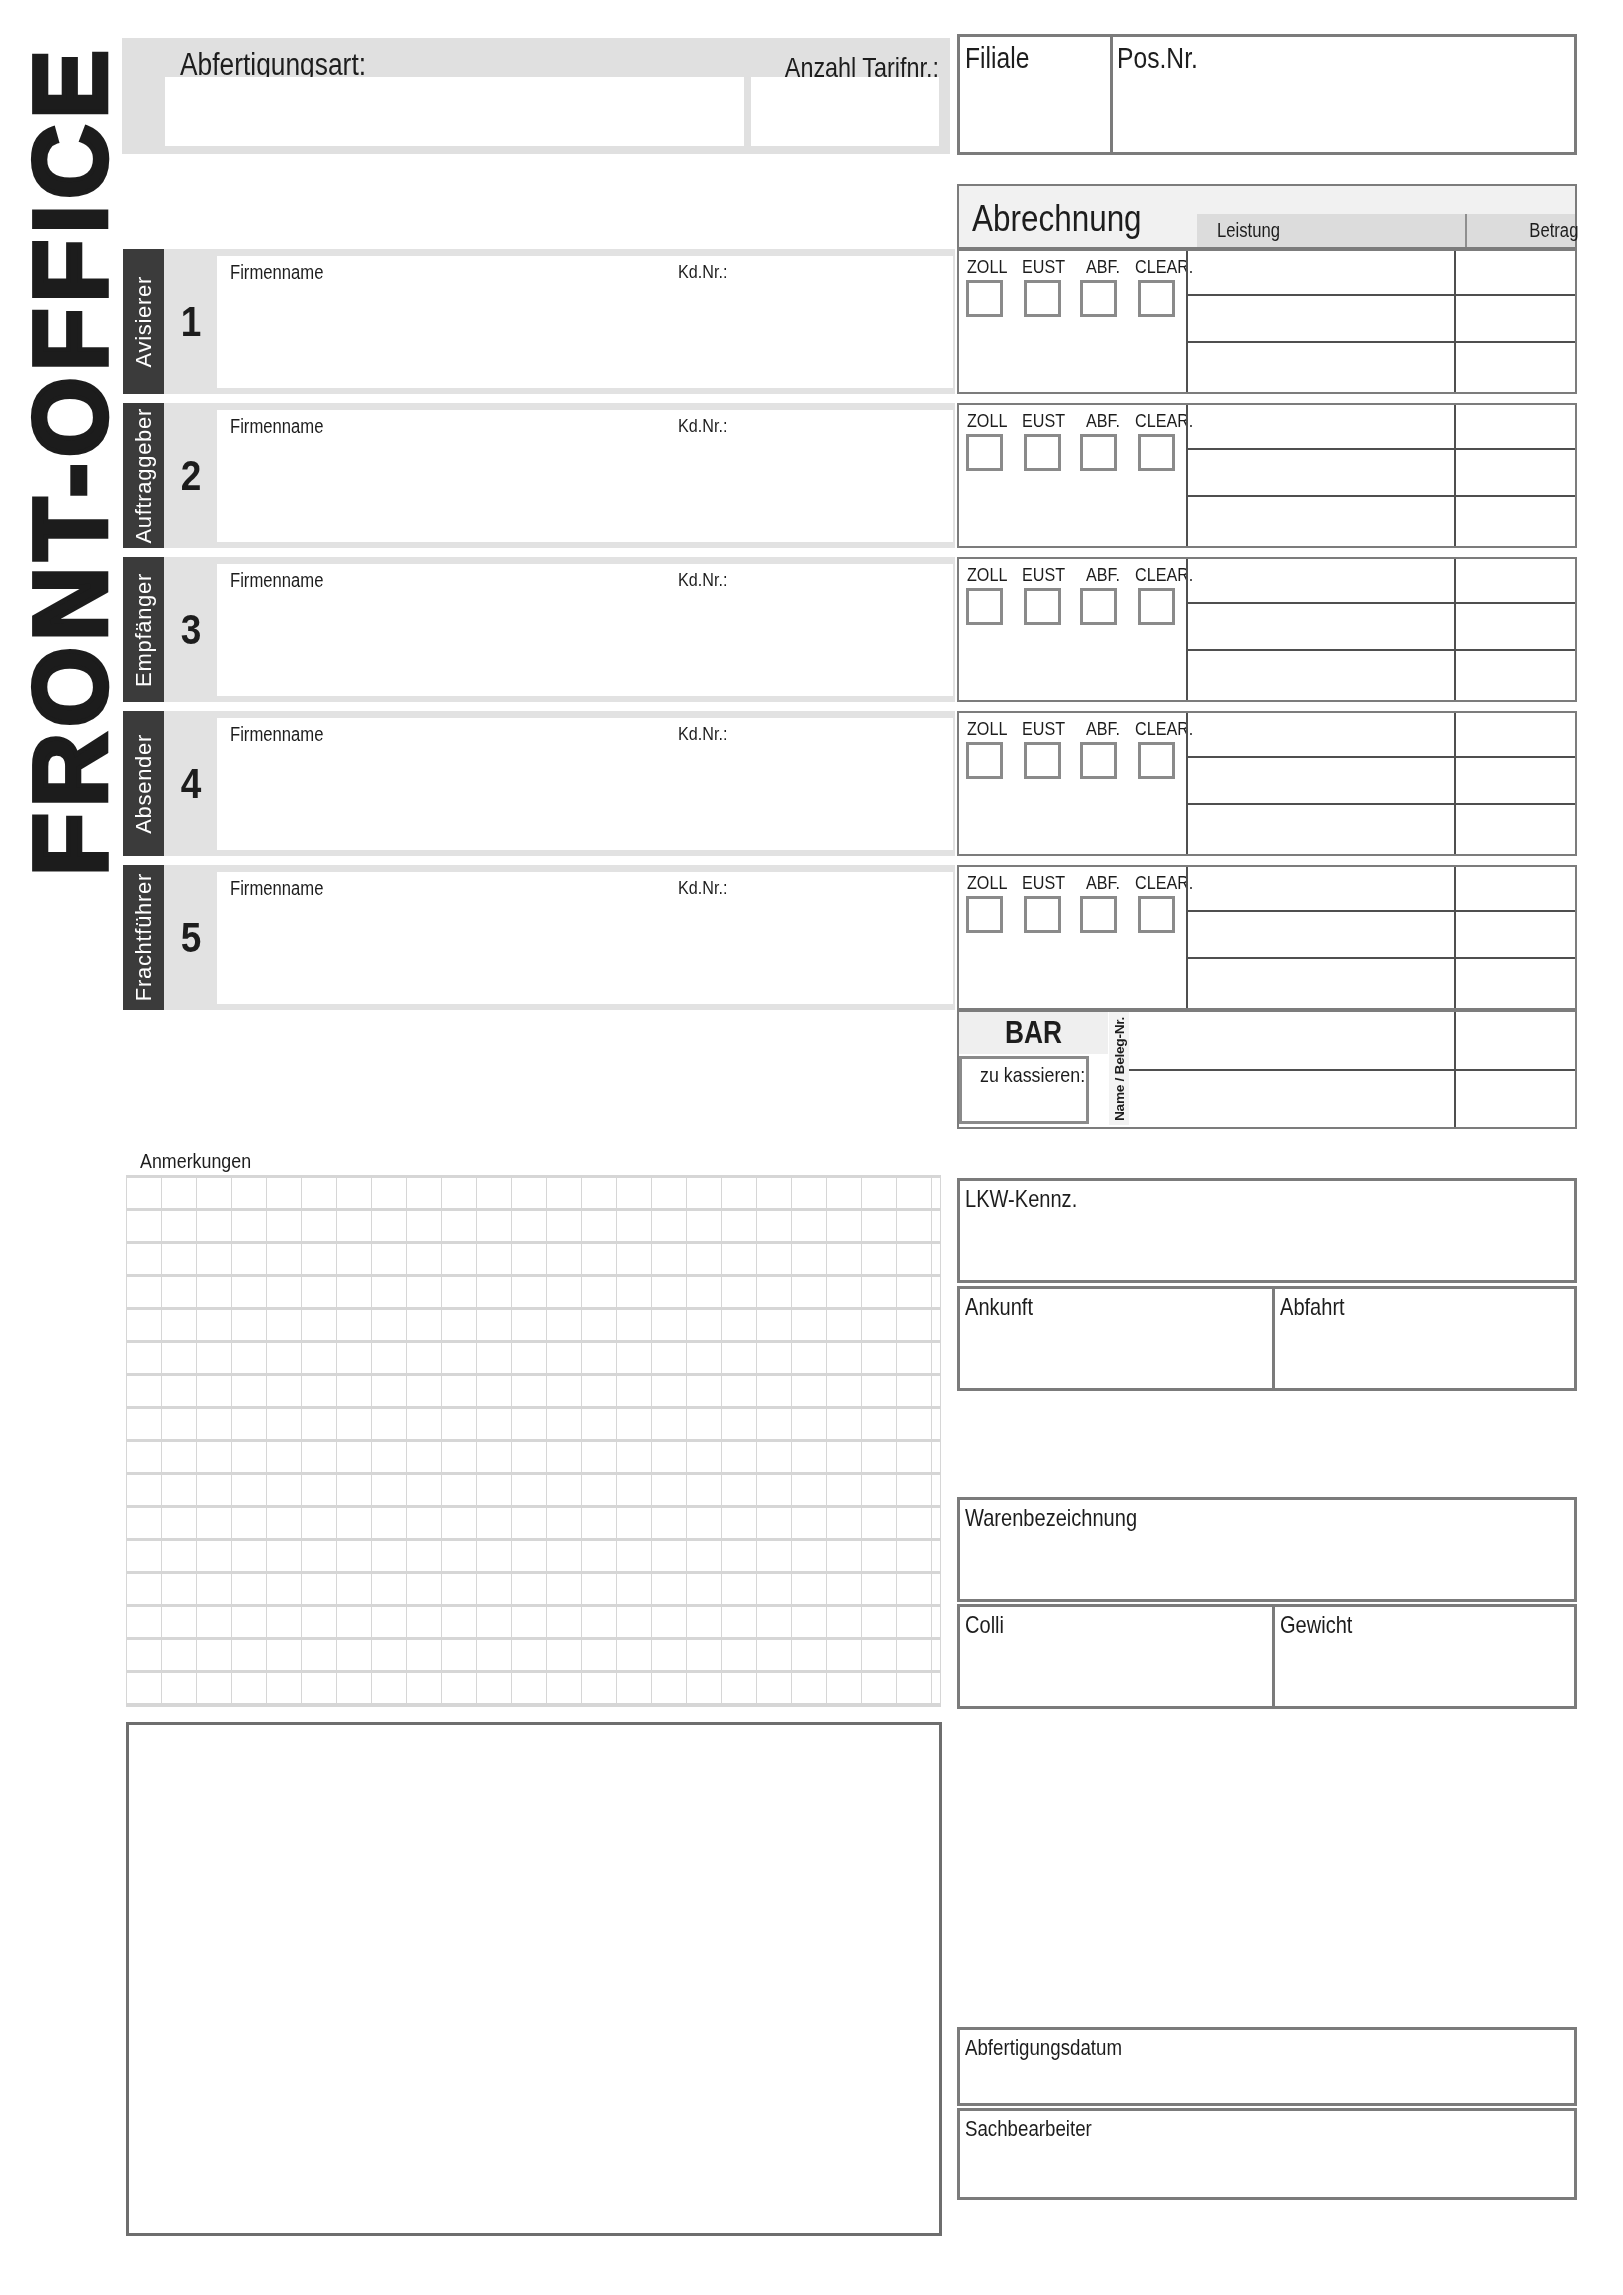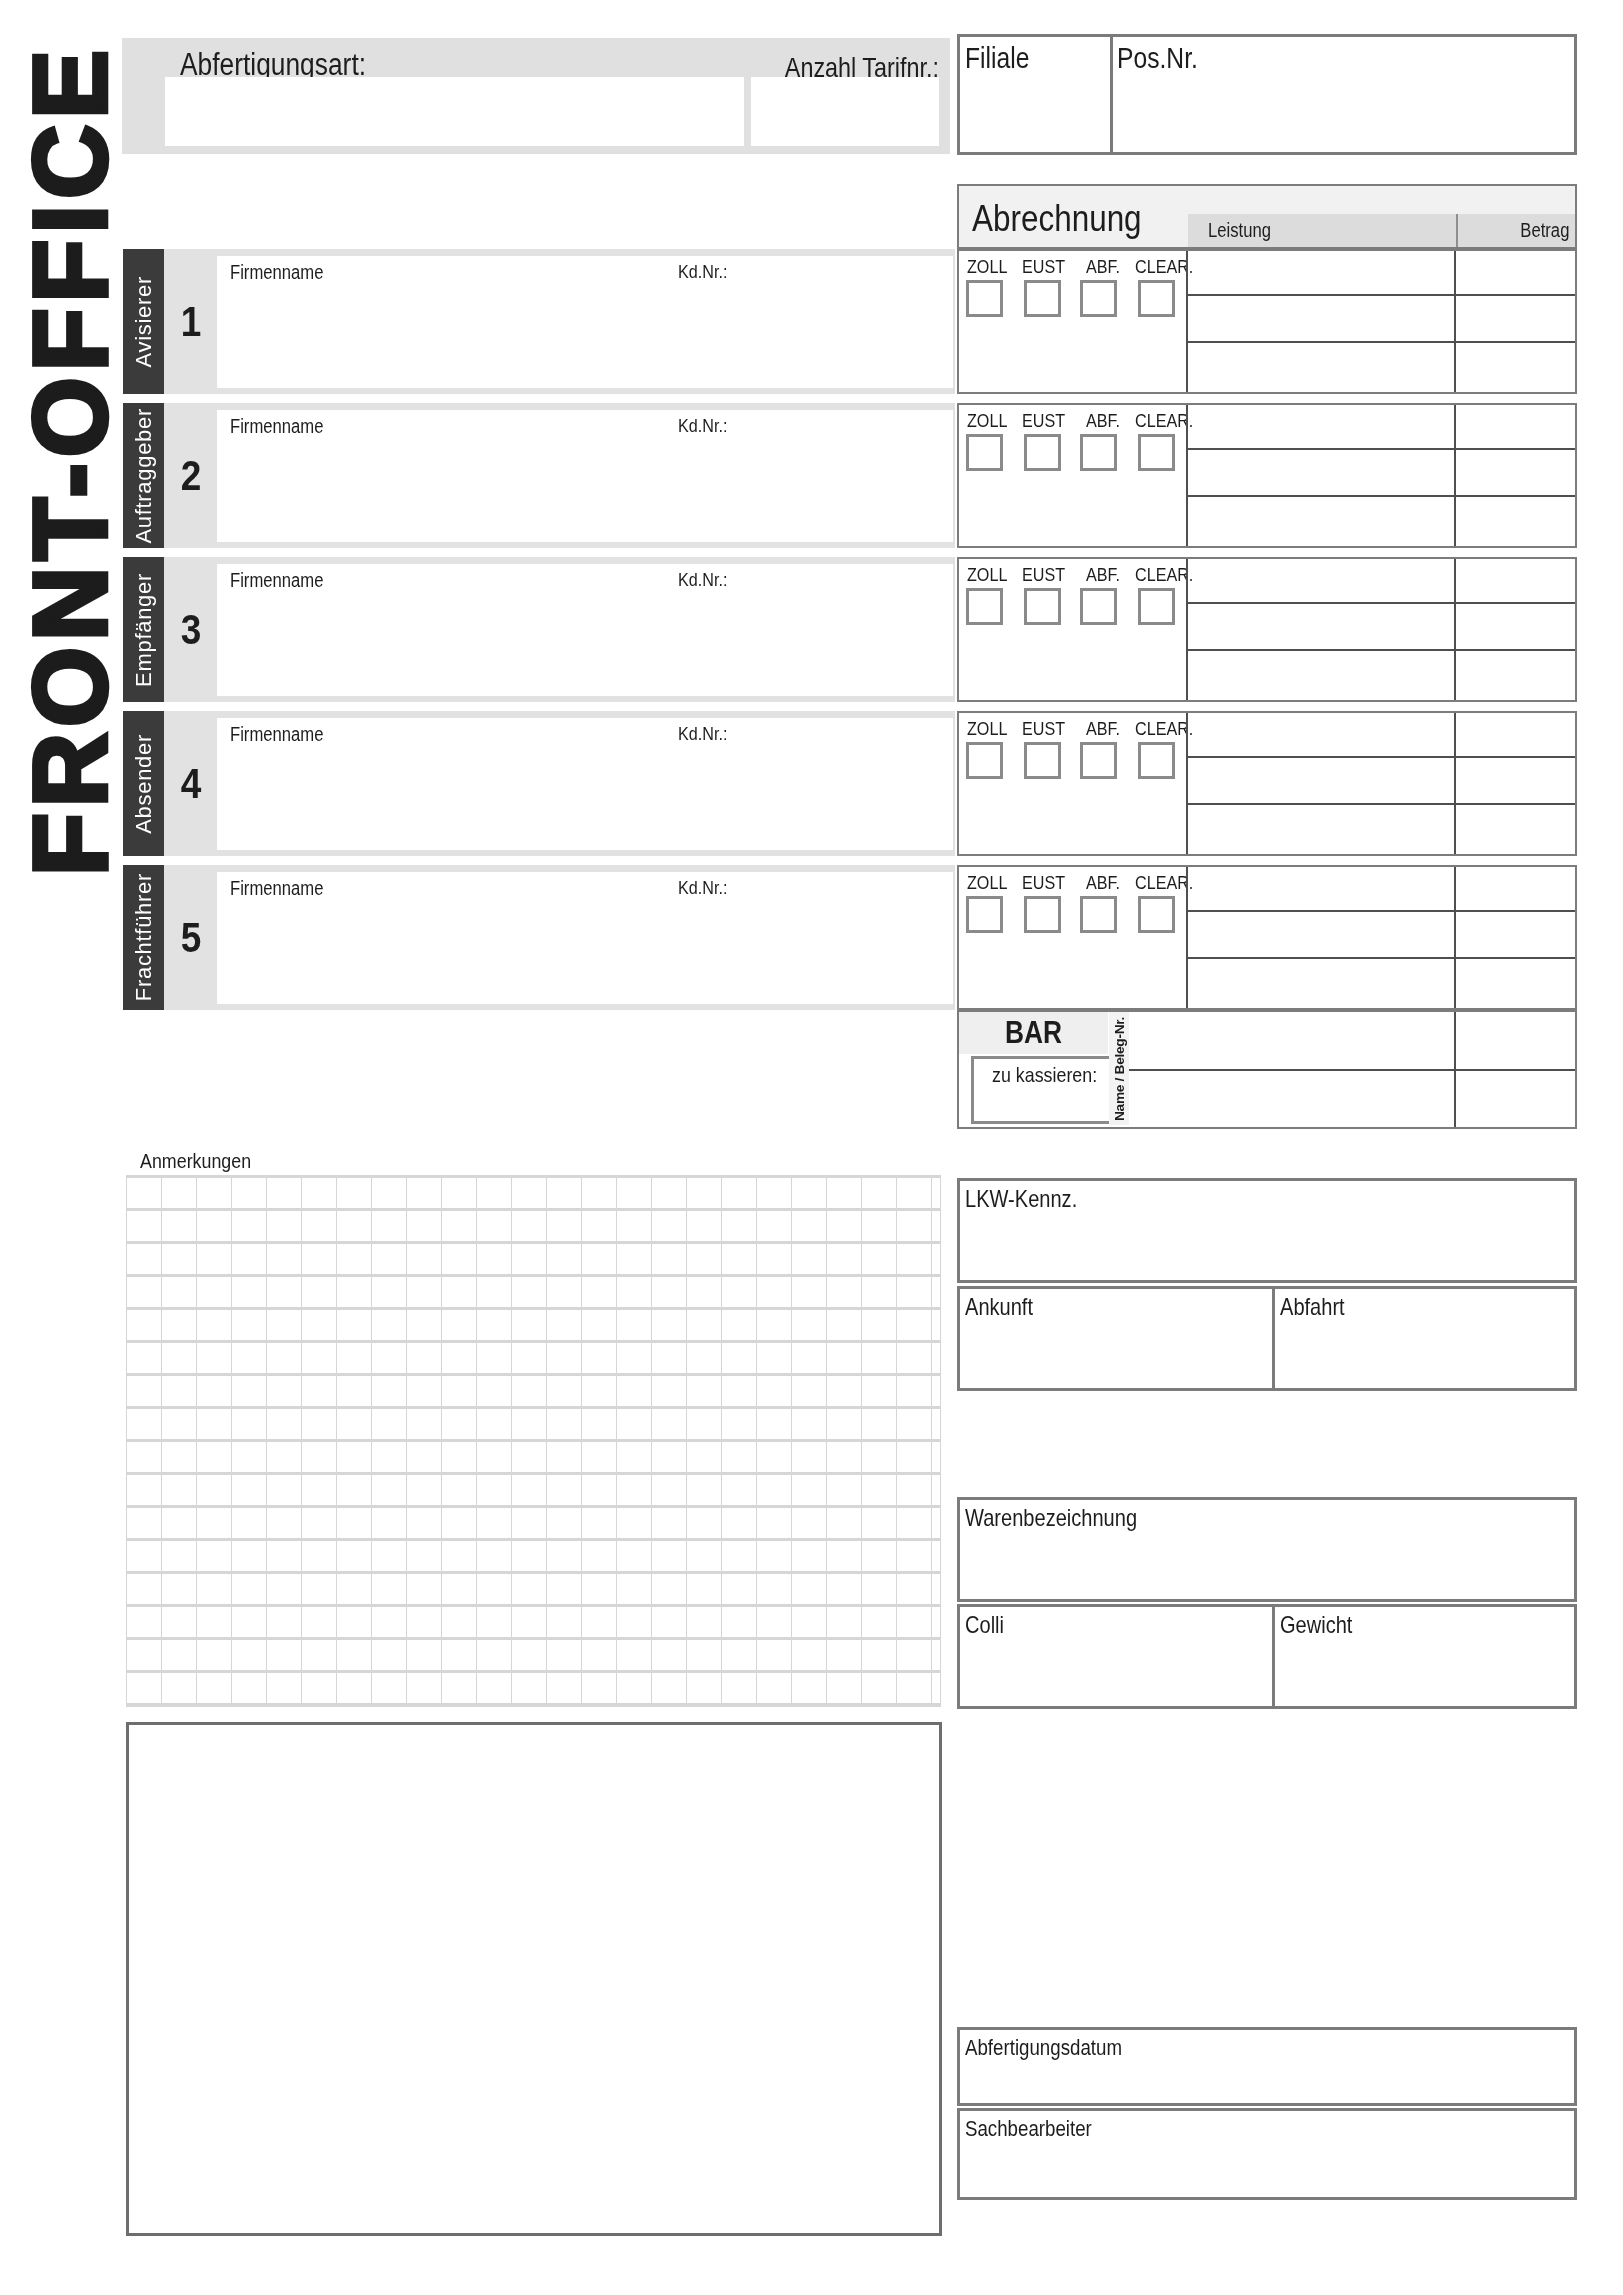--- a/index.html
+++ b/index.html
@@ -31,21 +31,21 @@
 
   
   .gbox { position:absolute; left:957px; width:620px; background:#fff; border:3.3px solid #7b7b7b; }
   .gbox .blabel { position:absolute; left:5px; top:5.2px; font-size:23.6px; }
   .vdiv { position:absolute; top:0; bottom:0; width:2.6px; background:#7b7b7b; }
   .field { position:absolute; background:transparent; }
 
   
   #abr-header { left:957px; top:184px; width:620px; height:65px; border:2.6px solid #7c7c7c; background:#f1f1f1; }
   #abr-title { position:absolute; left:13px; top:11.8px; font-size:37px; }
-  #lb-band { position:absolute; left:229px; right:0; bottom:0; height:33px; background:#dcdcdc; }
+  #lb-band { position:absolute; left:238px; right:0; bottom:0; height:33px; background:#dcdcdc; }
   #leistung-h { position:absolute; left:19.6px; top:4.6px; font-size:19.6px; }
   #lb-div { position:absolute; left:268px; top:0; bottom:0; width:2px; background:#8f8f8f; }
   #betrag-h { position:absolute; left:270px; top:4.6px; width:116px; text-align:right; font-size:19.6px; }
 
   
   .prow { position:absolute; left:123px; width:832px; height:145px; background:#e2e2e2; }
   .ptab { position:absolute; left:0; top:0; width:41px; height:145px; background:#3b3b3b;
           display:flex; align-items:center; justify-content:center; color:#fff; }
   .ptab .vtext { font-size:22px; letter-spacing:0.7px; }
   .pnum { position:absolute; left:41px; top:0; width:54px; height:145px; display:flex; align-items:center;
@@ -60,21 +60,21 @@
   .ckbox { position:absolute; top:29px; width:37px; height:37px; border:3.3px solid #8a8a8a; background:#fff; }
   .vline { position:absolute; top:0; bottom:0; width:2px; background:#4f4f4f; }
   .hline { position:absolute; left:227px; right:0; height:2px; background:#4f4f4f; }
   .cell { position:absolute; }
 
   
   #bar-block { left:957px; top:1010px; width:620px; height:119px; border:2.6px solid #7c7c7c; background:#fff; }
   #bar-title-box { position:absolute; left:0; top:0; width:149px; height:42px; background:#efefef;
                    display:flex; align-items:center; justify-content:center; }
   #bar-title-box span { font-size:31px; font-weight:bold; }
-  #zu-box { position:absolute; left:0; top:44px; width:149px; height:68px; border:3.3px solid #8a8a8a; background:#fff;margin-left:12px; }
+  #zu-box { position:absolute; left:0; top:44px; width:130px; height:68px; border:3.3px solid #8a8a8a; background:#fff; }
   #zu-label { position:absolute; left:18.3px; top:3.9px; font-size:21px; }
   #name-strip { position:absolute; left:150px; top:0; width:20px; height:113px; background:#f3f3f3;
                 display:flex; align-items:center; justify-content:center; }
   #name-strip .vtext { font-size:13.7px; font-weight:bold; letter-spacing:-0.3px; }
   #bar-hline { position:absolute; left:170px; right:0; top:57px; height:2px; background:#4f4f4f; }
 
   
   #anm-label { left:140px; top:1149px; font-size:21px; }
   #anm-grid {
     left:126px; top:1175px; width:815px; height:532px;

